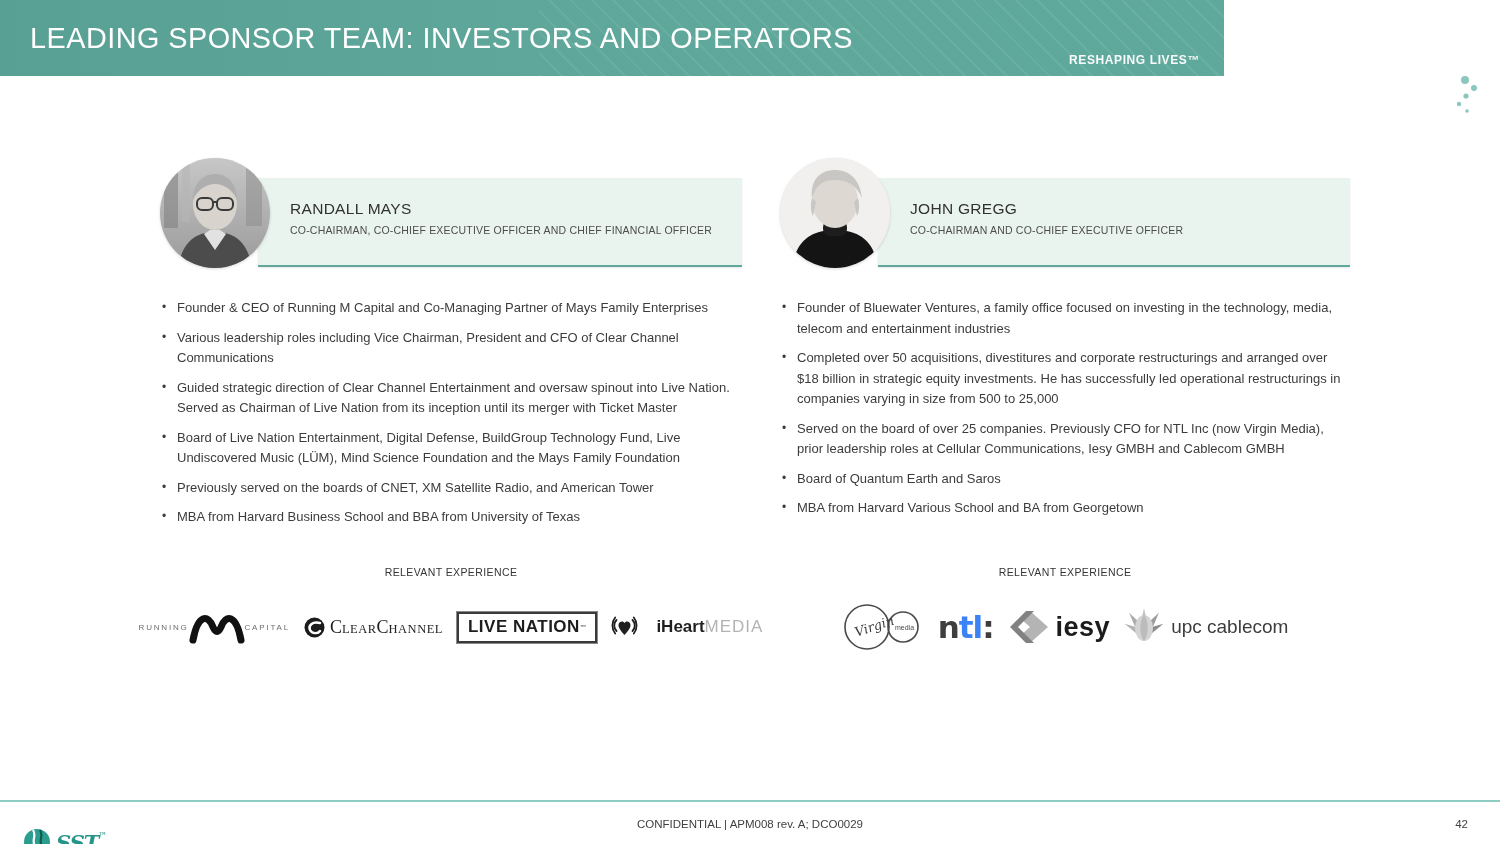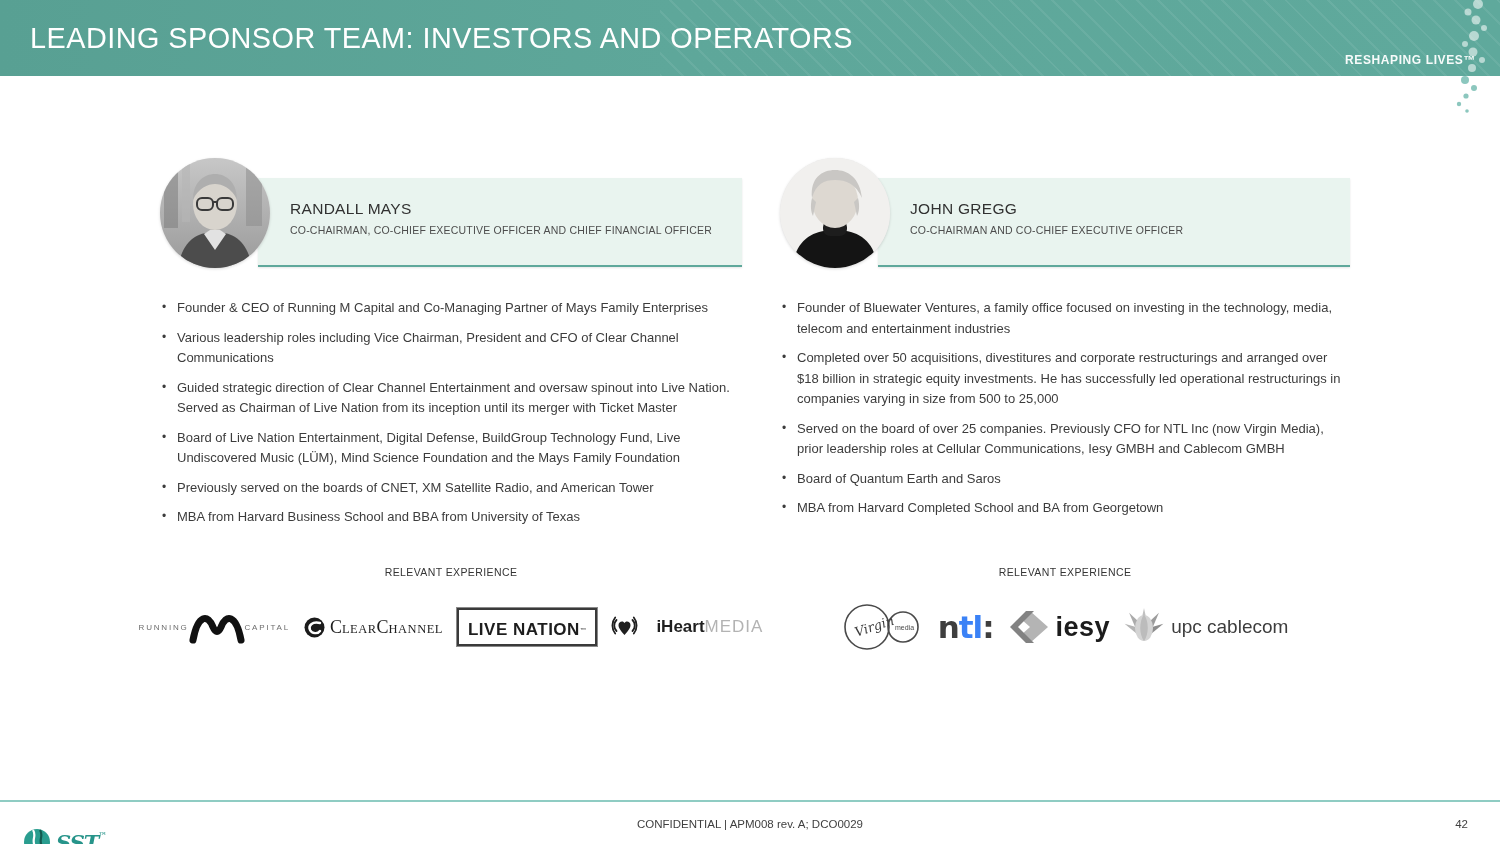--- a/index.html
+++ b/index.html
@@ -1,20 +1,20 @@
 <!DOCTYPE html>
 <html><head>
 <meta charset="utf-8">
 <style>
   * { margin:0; padding:0; box-sizing:border-box; }
   html,body { width:1500px; height:844px; background:#ffffff; overflow:hidden;
               font-family:"Liberation Sans", sans-serif; position:relative; }
 
   
-  .header { position:absolute; top:0; left:0; width:1500px; height:76px;
+  .header { position:absolute; top:0; left:0; width:1224px; height:76px;
             background:linear-gradient(90deg,#58a093 0%,#5ea79a 45%,#5fa99c 100%); }
   .header-stripes { position:absolute; top:0; right:0; width:56%; height:100%;
             background:repeating-linear-gradient(45deg, rgba(255,255,255,0.07) 0 2px, transparent 2px 15px); }
   .header-title { position:absolute; left:30px; top:50%; transform:translateY(-50%) scaleX(0.96);
             transform-origin:left center; color:#ffffff; font-size:30px; font-weight:400;
             letter-spacing:0.5px; white-space:nowrap; }
   .tagline { position:absolute; right:24px; bottom:9px; color:rgba(255,255,255,0.95);
             font-size:12px; font-weight:bold; letter-spacing:0.6px; }
   .helix { position:absolute; right:8px; top:0; z-index:3; }
 
@@ -42,21 +42,21 @@
            font-size:10.5px; color:#353535; letter-spacing:0.4px; }
 
   .logo-row { position:absolute; top:438px; left:0; width:100%; height:62px;
            display:flex; align-items:center; justify-content:center; gap:14px; }
 
   
   .lg { display:inline-flex; align-items:center; white-space:nowrap; }
   .rm-side { font-size:8px; letter-spacing:1.8px; color:#6d6d6d; }
   .cc-text { font-family:"Liberation Serif", serif; color:#1f1f1f; margin-left:5px; }
   .cc-big { font-size:18px; } .cc-small { font-size:12.5px; letter-spacing:0.5px; }
-  .ln-box { border:2px solid #3a3a3a; box-shadow:0 0 0 1px #8a8a8a; padding:10px 9px 4px;
+  .ln-box { border:2px solid #3a3a3a; box-shadow:0 0 0 1px #8a8a8a; padding:3px 9px 4px;
             font-size:17px; font-weight:bold; letter-spacing:0.5px; color:#1d1d1d;
             position:relative; background:#fff; }
   .ln-tm { font-size:6px; vertical-align:top; color:#555; }
   .ih-bold { font-size:17px; font-weight:bold; color:#1f1f1f; margin-left:18px; }
   .ih-light { font-size:17px; color:#b3b3b3; letter-spacing:1px; }
   .ntl { font-weight:bold; font-size:31px; letter-spacing:-1px;
          font-family:"DejaVu Sans", sans-serif; }
   .ntl-dark { color:#3e3e3e; } .ntl-light { color:#3b82f6; }
   .iesy-text { font-size:27px; font-weight:600; color:#1c1c1c; letter-spacing:0.5px; margin-left:6px;text-align:center; }
   .upc-text { font-size:19px; color:#3d3d3d; margin-left:7px; }
@@ -196,21 +196,21 @@
       <div class="person-name">JOHN GREGG</div>
       <div class="person-title">CO-CHAIRMAN AND CO-CHIEF EXECUTIVE OFFICER</div>
     </div>
   </div>
 
   <ul class="bullets">
     <li>Founder of Bluewater Ventures, a family office focused on investing in the technology, media, telecom and entertainment industries</li>
     <li>Completed over 50 acquisitions, divestitures and corporate restructurings and arranged over $18 billion in strategic equity investments. He has successfully led operational restructurings in companies varying in size from 500 to 25,000</li>
     <li>Served on the board of over 25 companies. Previously CFO for NTL Inc (now Virgin Media), prior leadership roles at Cellular Communications, Iesy GMBH and Cablecom GMBH</li>
     <li>Board of Quantum Earth and Saros</li>
-    <li>MBA from Harvard Completed School and BA from Georgetown</li>
+    <li>MBA from Harvard Various School and BA from Georgetown</li>
   </ul>
 
   <div class="rel-exp">RELEVANT EXPERIENCE</div>
 
   <div class="logo-row">
     <span class="lg">
       <svg width="82" height="52" viewBox="0 0 82 52">
         <circle cx="25" cy="26" r="22" fill="none" stroke="#4a4a4a" stroke-width="1.6"></circle>
         <circle cx="61" cy="26" r="15" fill="none" stroke="#4a4a4a" stroke-width="1.6"></circle>
         <text x="12" y="32" font-size="13" font-style="italic" font-family="DejaVu Serif, serif" fill="#3c3c3c" transform="rotate(-18 25 26)">Virgin</text>

